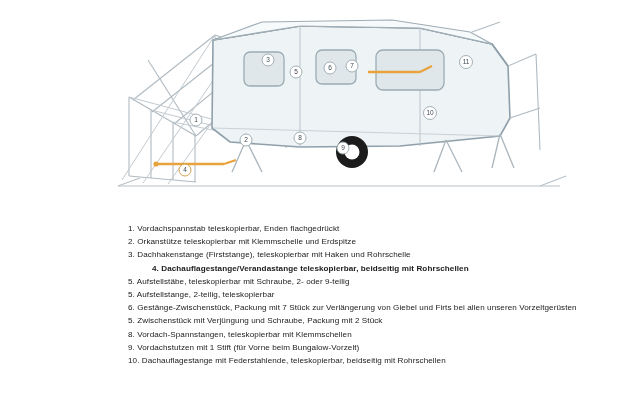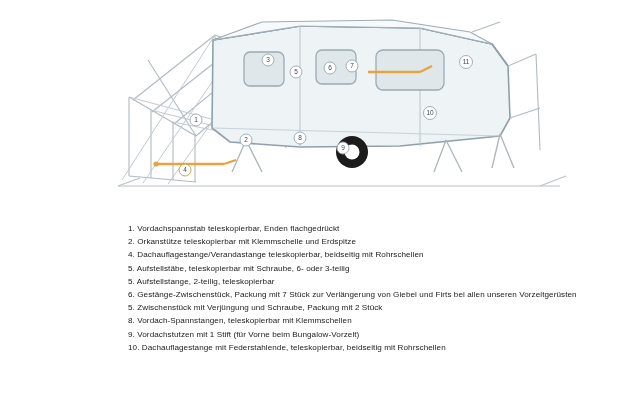--- a/index.html
+++ b/index.html
@@ -35,21 +35,22 @@
     box-sizing: border-box;
   }
   .legend-item {
     font-size: 8.1px;
     line-height: 13.2px;
     color: #1a1a1a;
     white-space: nowrap;
     letter-spacing: 0.01em;
   }
   .legend-item.bold {
-    font-weight: normal;
+    font-weight: bold;
+    margin-left: 24px;
   }
   .marker-label {
     font-size: 6.5px;
     fill: #3d4850;
     font-family: "Liberation Sans", sans-serif;
   }
 </style>
 </head>
 <body>
 
@@ -160,22 +161,23 @@
       <text class="marker-label" x="430" y="115.4" text-anchor="middle">10</text>
 
       <circle cx="466" cy="62" r="6.5" fill="#ffffff" stroke="#9aa7ae" stroke-width="0.9"></circle>
       <text class="marker-label" x="466" y="64.4" text-anchor="middle">11</text>
     </g>
   </svg>
 
   <div id="legend">
     <div class="legend-item">1. Vordachspannstab teleskopierbar, Enden flachgedrückt</div>
     <div class="legend-item">2. Orkanstütze teleskopierbar mit Klemmschelle und Erdspitze</div>
+    <div class="legend-item">3. Dachhakenstange (Firststange), teleskopierbar mit Haken und Rohrschelle</div>
     <div class="legend-item bold">4. Dachauflagestange/Verandastange teleskopierbar, beidseitig mit Rohrschellen</div>
-    <div class="legend-item">5. Aufstellstäbe, teleskopierbar mit Schraube, 6- oder 3-teilig</div>
+    <div class="legend-item">5. Aufstellstäbe, teleskopierbar mit Schraube, 2- oder 9-teilig</div>
     <div class="legend-item">5. Aufstellstange, 2-teilig, teleskopierbar</div>
     <div class="legend-item">6. Gestänge-Zwischenstück, Packung mit 7 Stück zur Verlängerung von Giebel und Firts bei allen unseren Vorzeltgerüsten</div>
     <div class="legend-item">5. Zwischenstück mit Verjüngung und Schraube, Packung mit 2 Stück</div>
     <div class="legend-item">8. Vordach-Spannstangen, teleskopierbar mit Klemmschellen</div>
     <div class="legend-item">9. Vordachstutzen mit 1 Stift (für Vorne beim Bungalow-Vorzelt)</div>
     <div class="legend-item">10. Dachauflagestange mit Federstahlende, teleskopierbar, beidseitig mit Rohrschellen</div>
   </div>
 
 </div>
 

